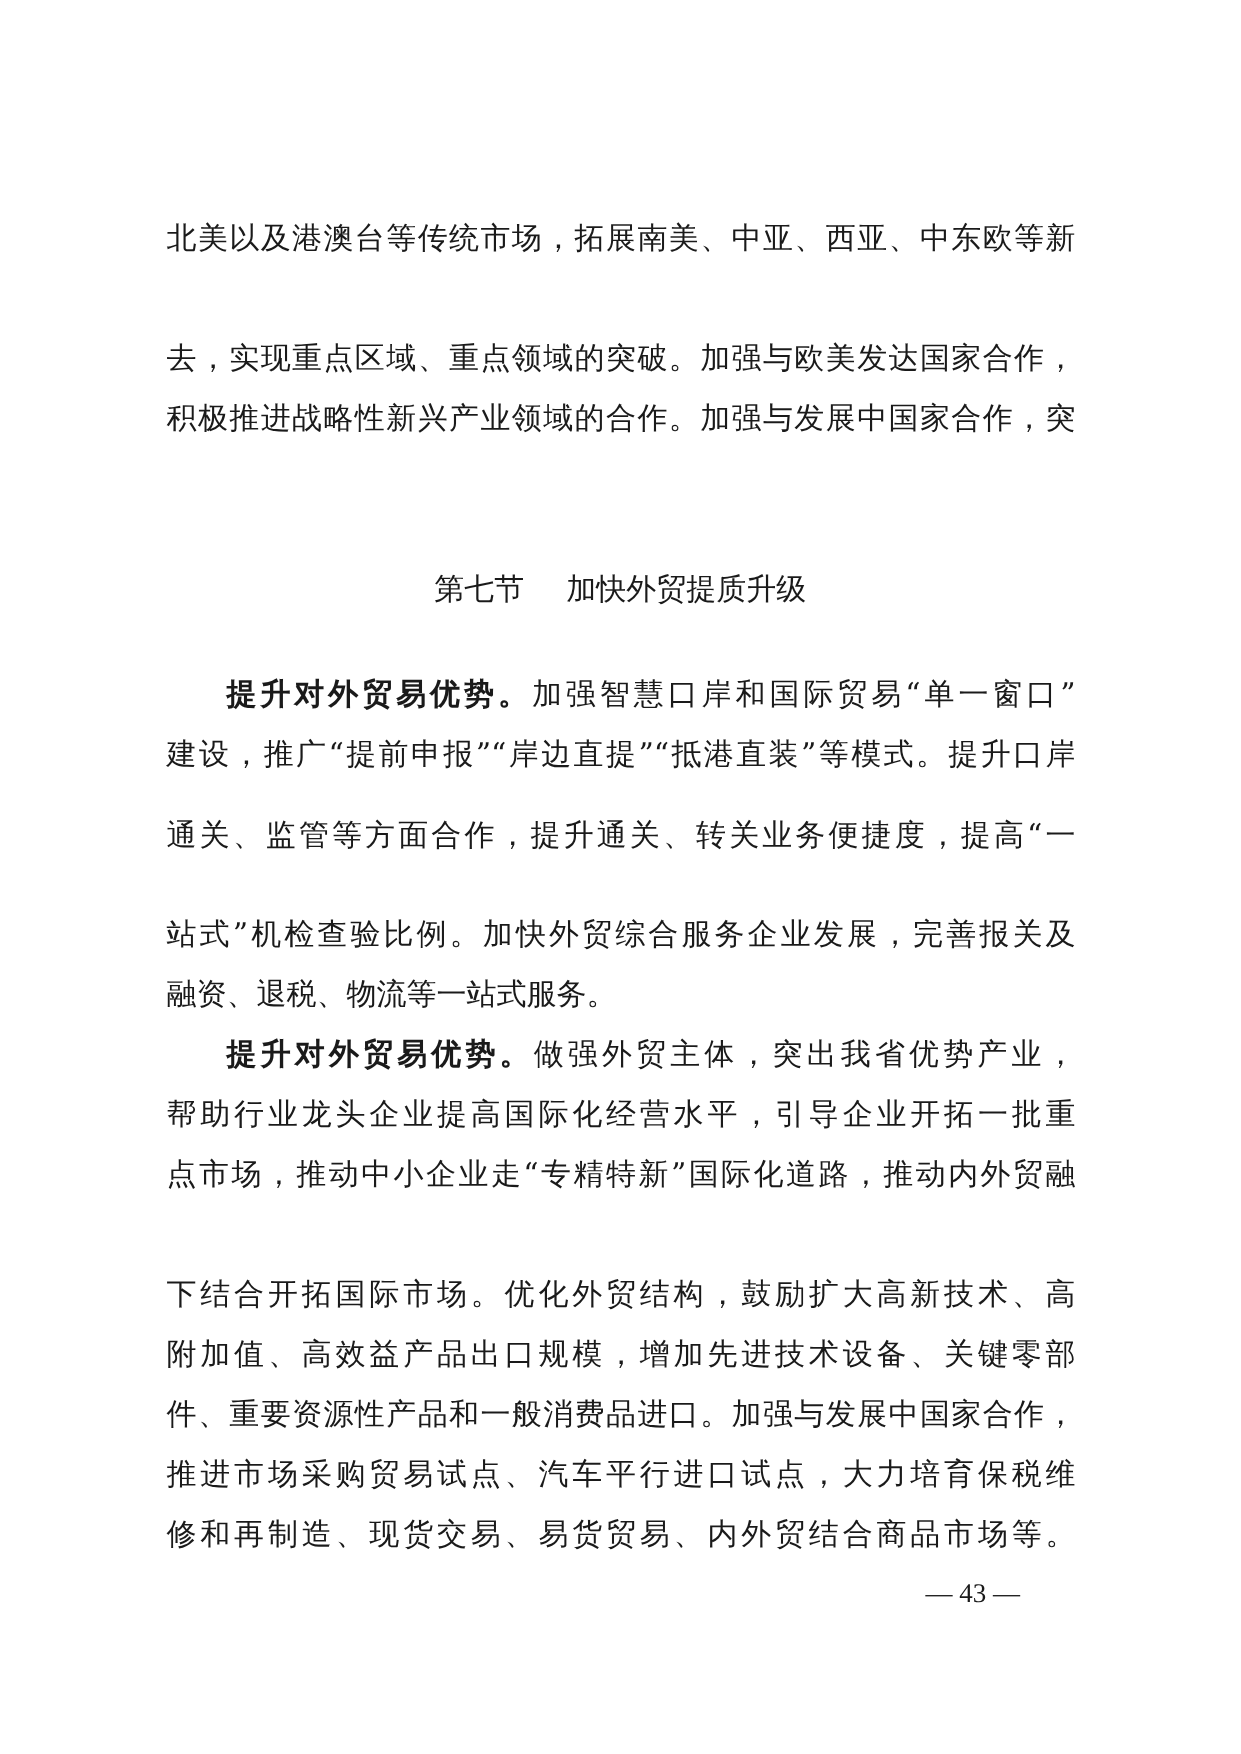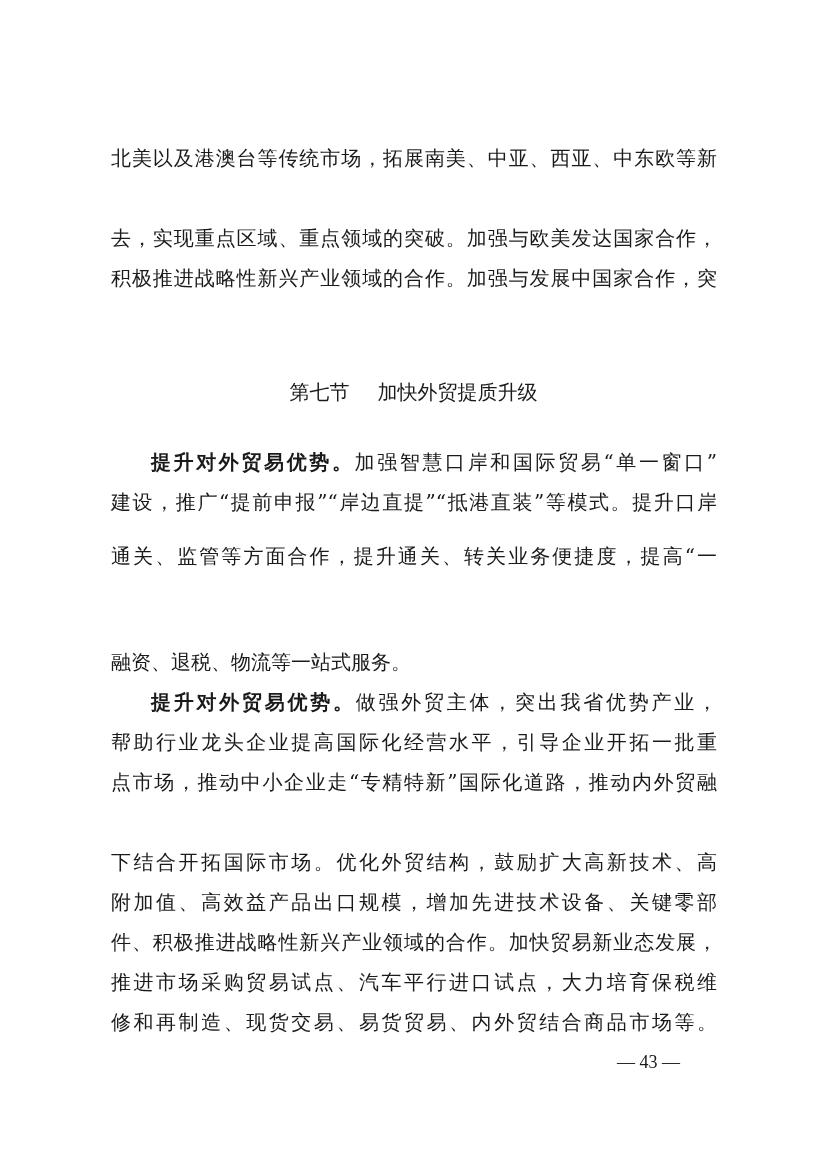--- a/index.html
+++ b/index.html
@@ -29,27 +29,28 @@
 
   <div class="heading">
     <span>第七节</span><span class="gap"></span><span>加快外贸提质升级</span>
   </div>
 
   <div class="line indent" style="top:442px">
     <span class="bold">提升对外贸易优势。</span><span>加强智慧口岸和国际贸易“单一窗口”</span>
   </div>
   <div class="line" style="top:482px">建设，推广“提前申报”“岸边直提”“抵港直装”等模式。提升口岸</div>
   <div class="line" style="top:536px">通关、监管等方面合作，提升通关、转关业务便捷度，提高“一</div>
+  <div class="line" style="top:602px">站式”机检查验比例。加快外贸综合服务企业发展，完善报关及</div>
   <div class="line last" style="top:642px">融资、退税、物流等一站式服务。</div>
 
   <div class="line indent" style="top:682px">
     <span class="bold">提升对外贸易优势。</span><span>做强外贸主体，突出我省优势产业，</span>
   </div>
   <div class="line" style="top:722px">帮助行业龙头企业提高国际化经营水平，引导企业开拓一批重</div>
   <div class="line" style="top:762px">点市场，推动中小企业走“专精特新”国际化道路，推动内外贸融</div>
   <div class="line" style="top:842px">下结合开拓国际市场。优化外贸结构，鼓励扩大高新技术、高</div>
   <div class="line" style="top:882px">附加值、高效益产品出口规模，增加先进技术设备、关键零部</div>
-  <div class="line" style="top:922px">件、积极推进战略性新兴产业领域的合作。加快贸易新业态发展，</div>
+  <div class="line" style="top:922px">件、重要资源性产品和一般消费品进口。加强与发展中国家合作，</div>
   <div class="line" style="top:962px">推进市场采购贸易试点、汽车平行进口试点，大力培育保税维</div>
   <div class="line" style="top:1002px">修和再制造、现货交易、易货贸易、内外贸结合商品市场等。</div>
 
   <div class="page-number">— 43 —</div>
 </div>
 
 </body></html>

